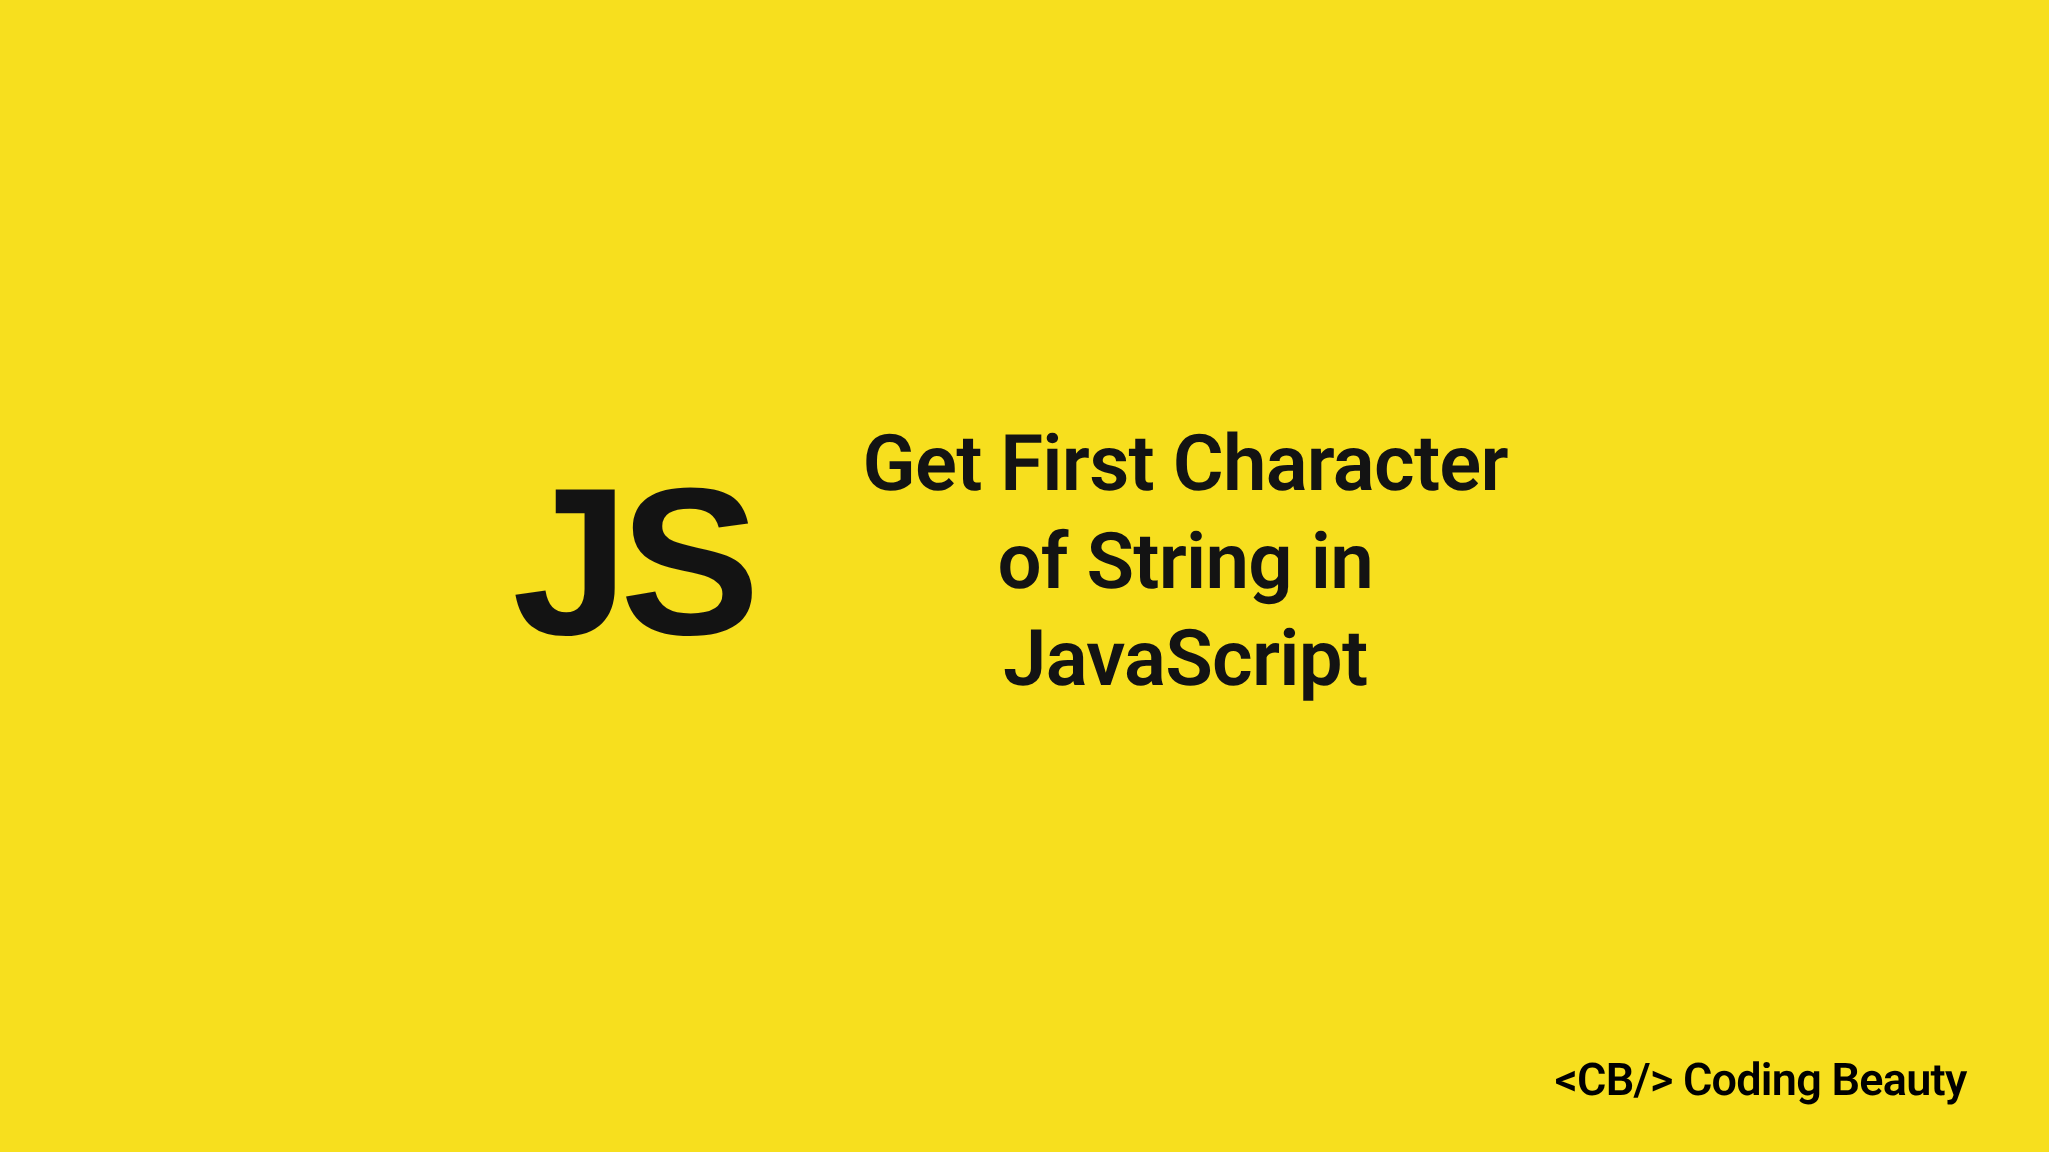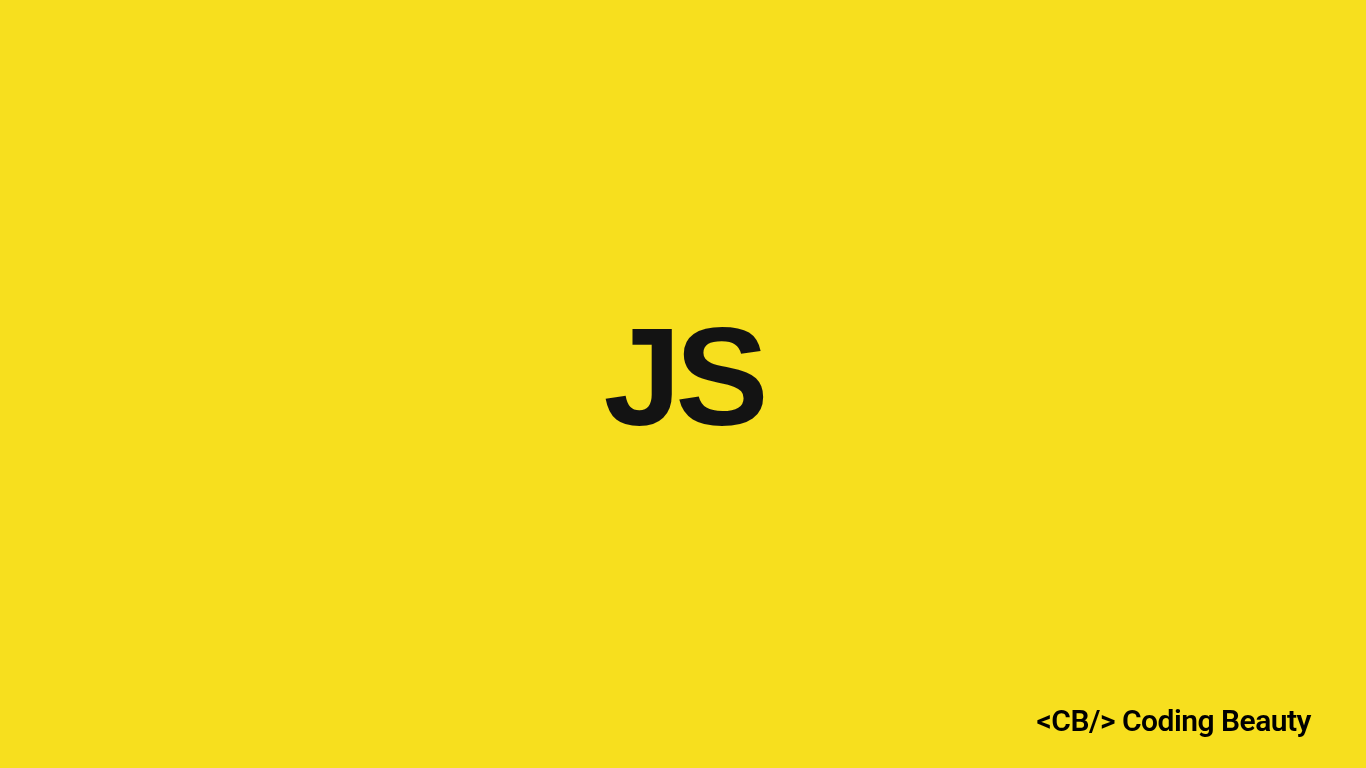--- a/index.html
+++ b/index.html
@@ -53,15 +53,16 @@
       font-weight: 600;
       color: #000000;
       letter-spacing: -0.5px;
     }
   </style>
 </head>
 <body>
 
 <div class="content-wrapper">
   <div class="js-logo">JS</div>
+  <div class="title-text">Get First Character of String in JavaScript</div>
 </div>
 
 <div class="footer-brand">&lt;CB/&gt; Coding Beauty</div>
 
 </body></html>

